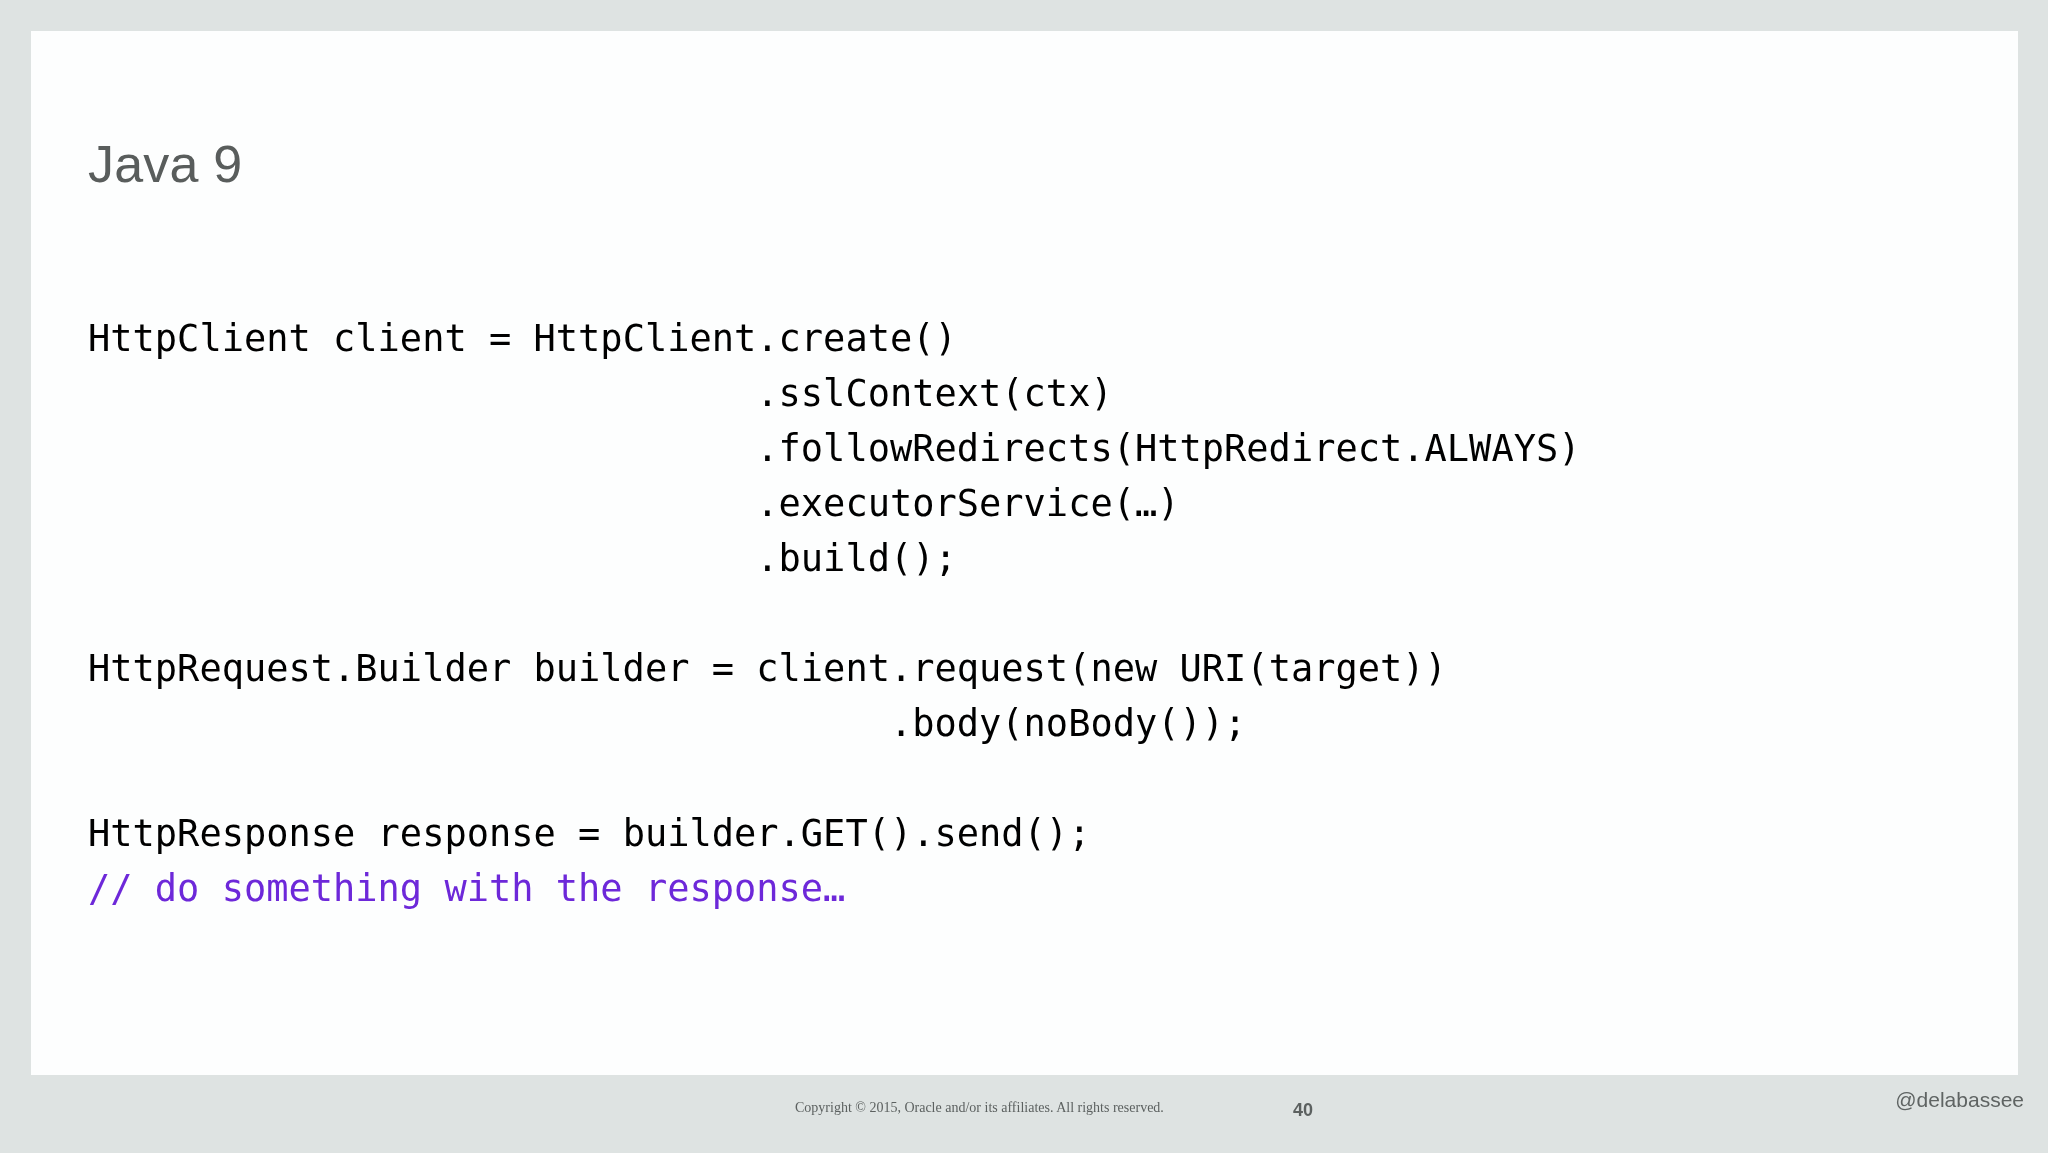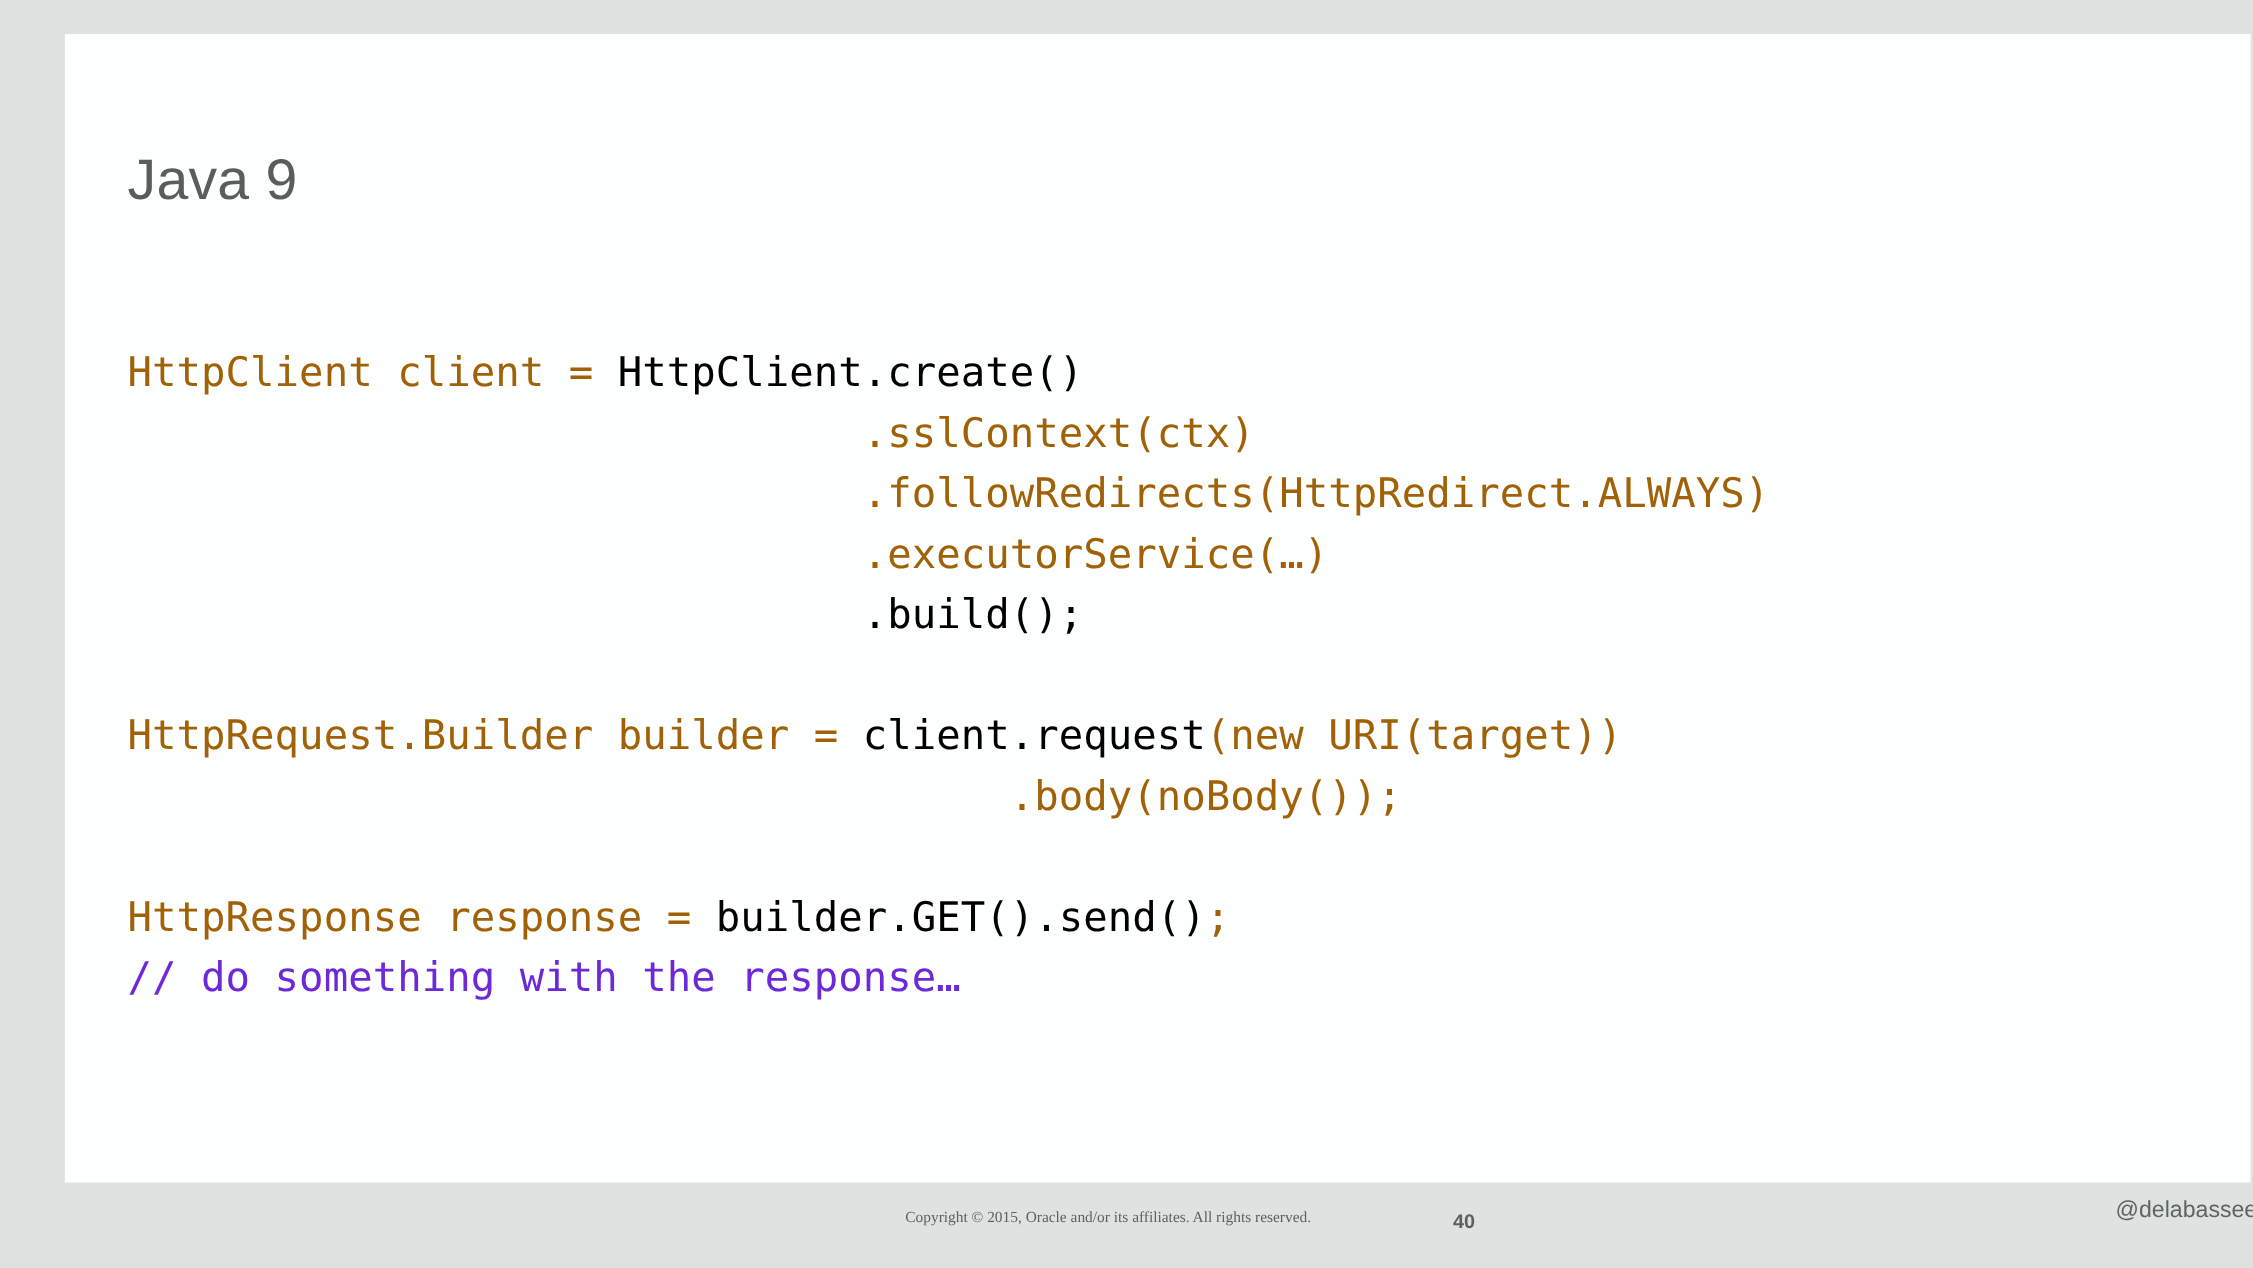--- a/index.html
+++ b/index.html
@@ -12,21 +12,20 @@
     height: 1153px;
     overflow: hidden;
     font-family: "Liberation Sans", sans-serif;
   }
 
   .deck {
     position: relative;
     width: 1692px;
     height: 1153px;
     background: #dee3e2;
-    margin-left: 28px;
   }
 
   
   .slide {
     position: absolute;
     left: 31px;
     top: 31px;
     width: 1987px;
     height: 1044px;
     background: #fdfefe;
@@ -59,21 +58,21 @@
   }
 
   .code-line {
     white-space: pre;
     min-height: 55px;
   }
   .code-line.blank {
     height: 55px;
   }
 
-  .tok-plain   { color: #a16207; }
+  .tok-plain   { color: #000000; }
   .tok-accent  { color: #000000; font-weight: normal; }
   .tok-comment { color: #6d28d9; }
 
   
   .footer {
     position: absolute;
     left: 0;
     top: 1076px;
     width: 2048px;
     height: 77px;

